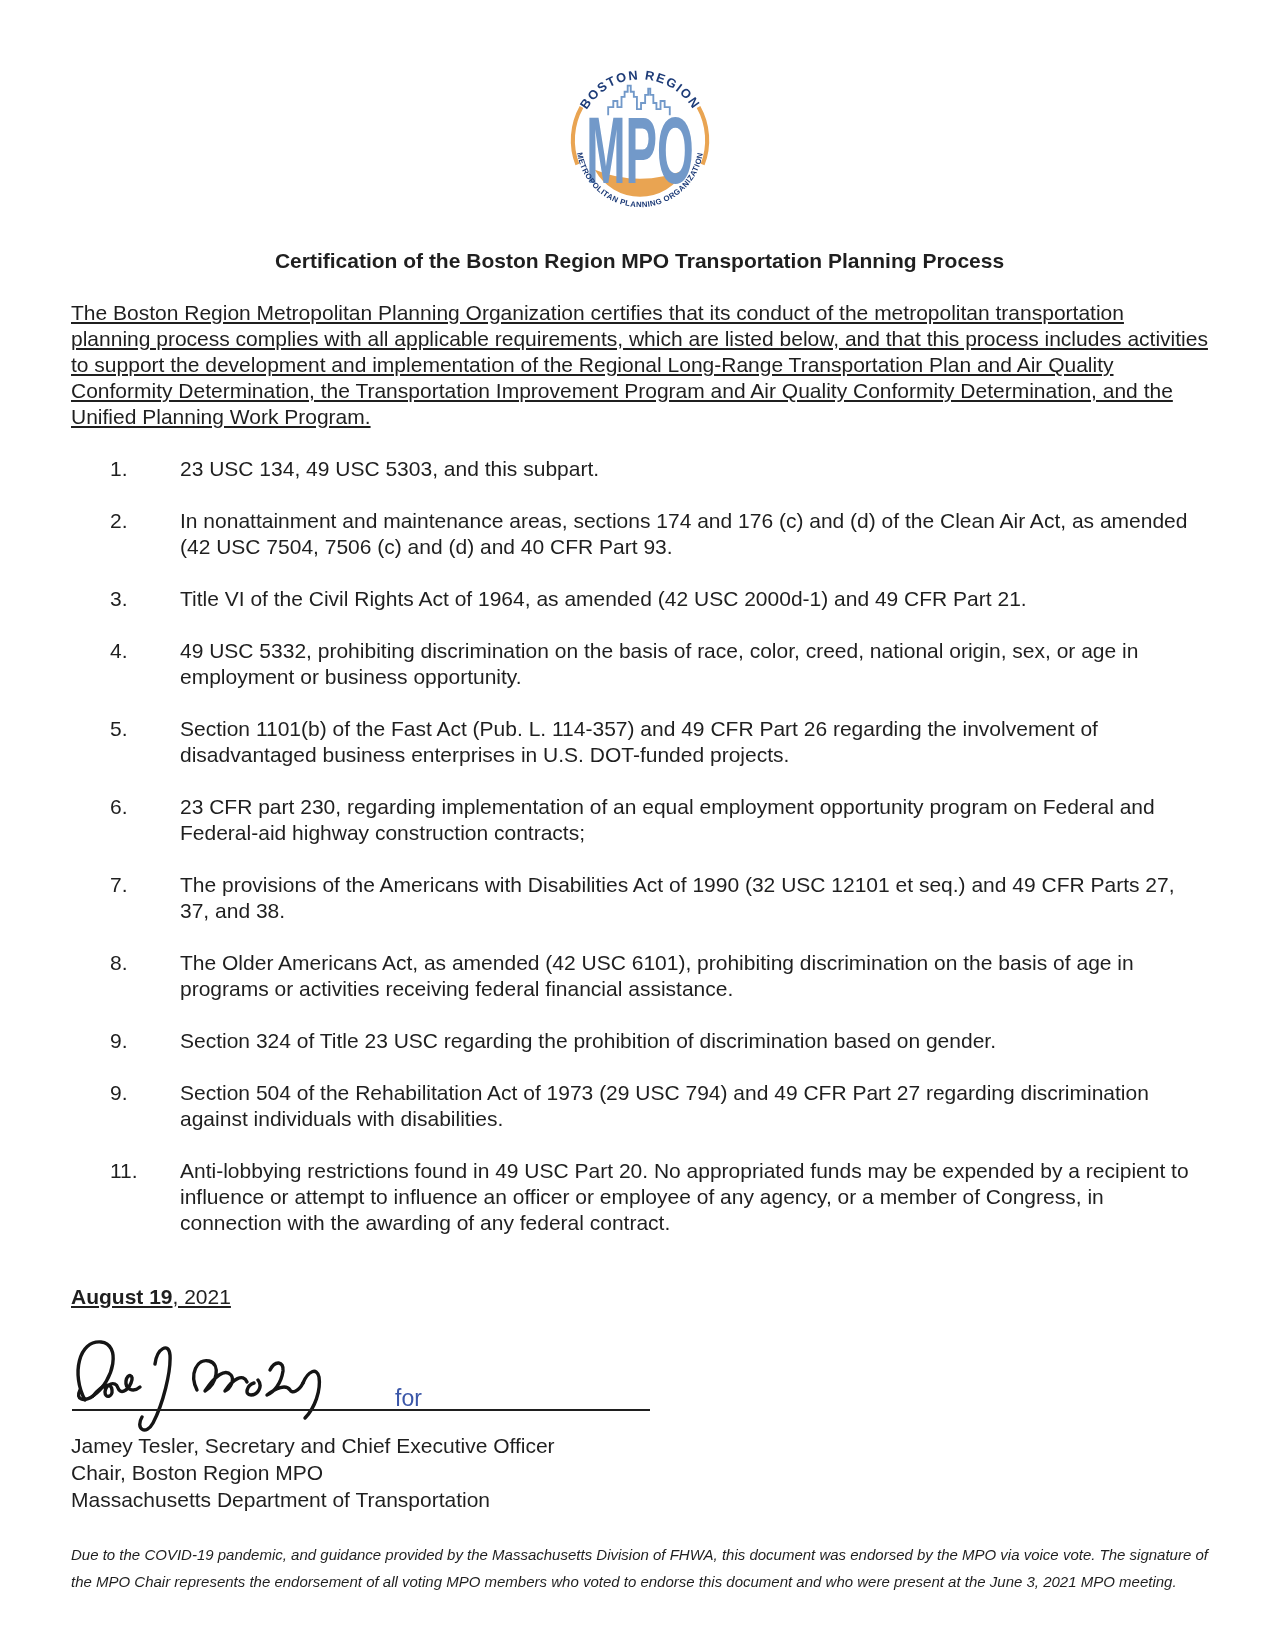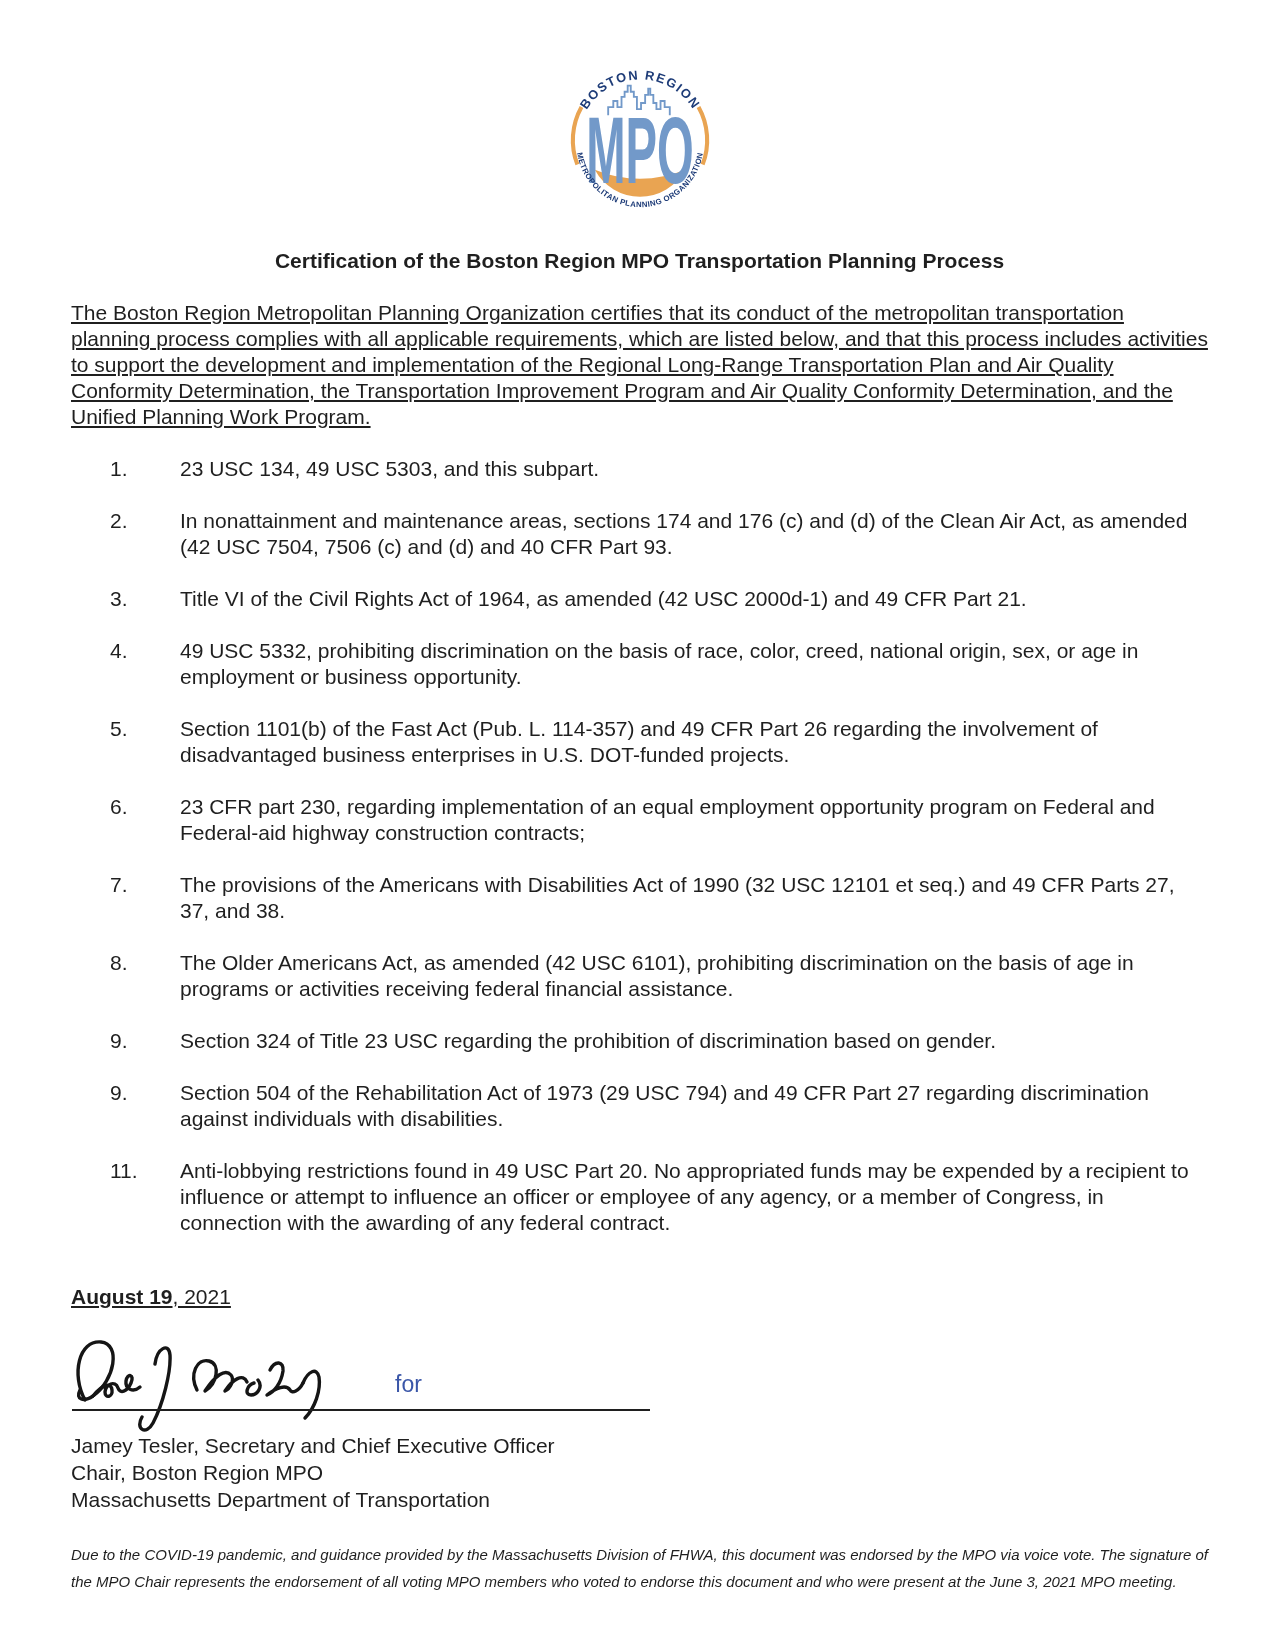--- a/index.html
+++ b/index.html
@@ -23,21 +23,21 @@
   .cert-list { margin-top:0; }
   .li { display:flex; margin-top:26px; }
   .li .num { flex:none; margin-left:39px; width:70px; }
   .li .txt { flex:1; padding-right:2px; }
   .date-line { margin-top:48px; }
   .date-line .u { text-decoration:underline; }
   .date-line .b { font-weight:bold; }
   .sig-block { position:relative; margin-top:18px; height:104px; }
   .sig-svg { position:absolute; left:-4px; top:0; }
   .for-label {
-    position:absolute; left:324px; top:44px;
+    position:absolute; left:324px; top:58px;
     font-size:23px; line-height:24px;
   }
   .sig-rule {
     position:absolute; left:1px; top:81px;
     width:578px; border-top:2px solid #1f1f1f;
   }
   .sig-names { margin-top:0; }
   .sig-names div { line-height:27px; }
   .endorse-note {
     margin-top:28px;

